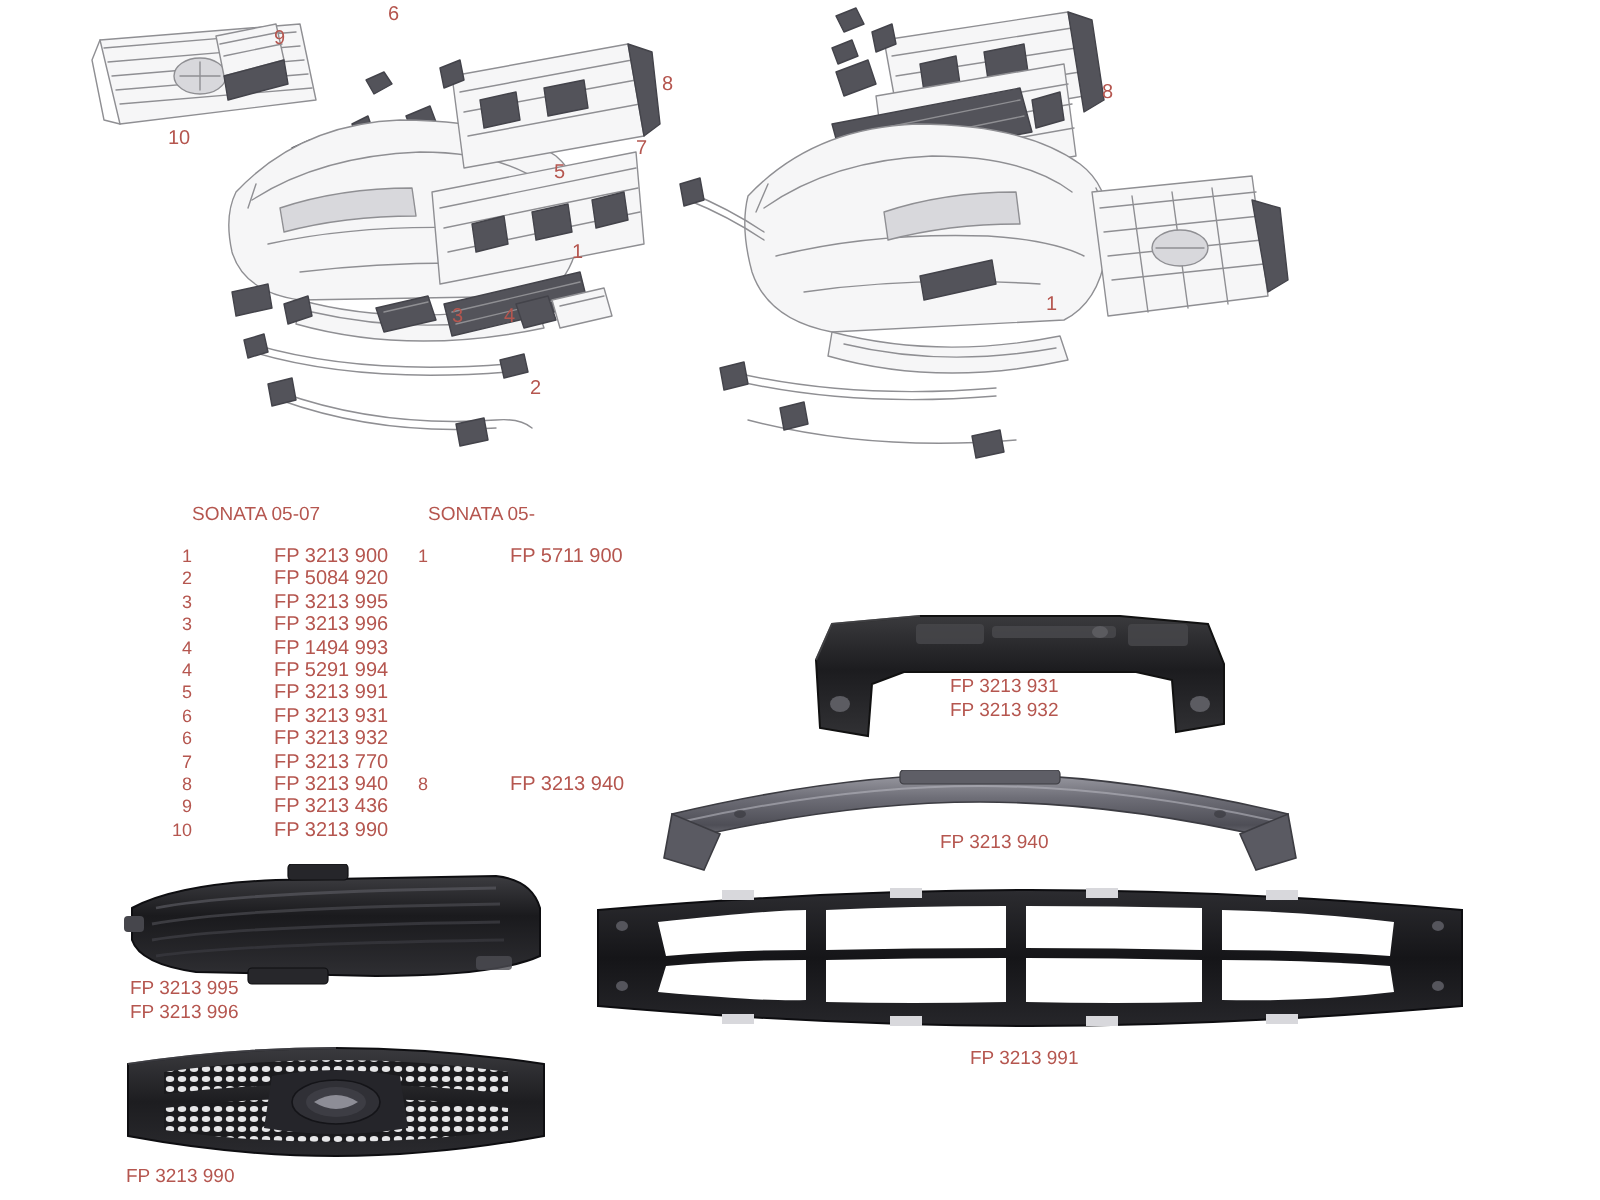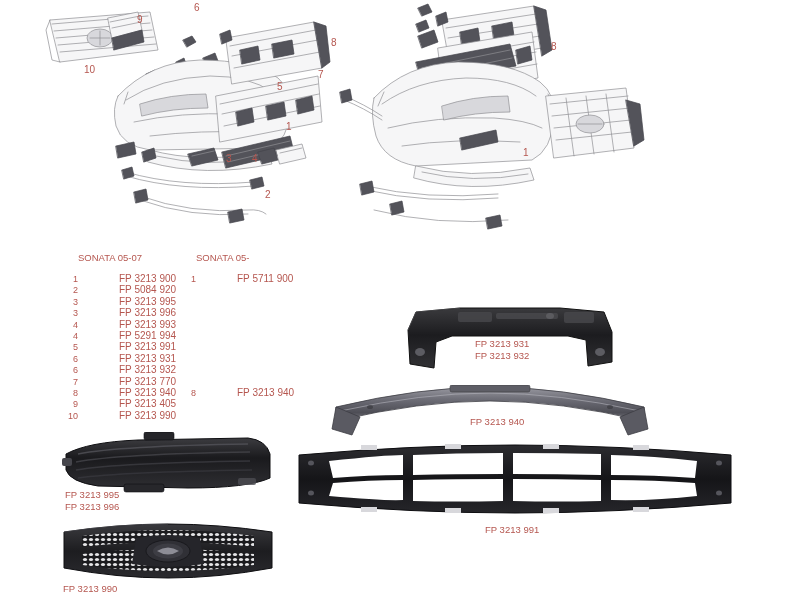--- a/index.html
+++ b/index.html
@@ -180,40 +180,40 @@
     <path d="M220 104 L298 96 M222 116 L300 108 M224 128 L301 120 M226 140 L302 132"></path>
     <path d="M236 98 L244 156 M256 96 L264 154 M276 94 L284 152"></path>
     <ellipse class="midpart" cx="260" cy="124" rx="14" ry="9"></ellipse>
     <path d="M248 124 L272 124"></path>
     <path class="darkpart" d="M296 100 L310 104 L314 140 L304 146 Z"></path>
   </svg>
 
   <div class="callout abs" style="left:551px;top:42px;">8</div>
   <div class="callout abs" style="left:523px;top:148px;">1</div>
 
-  <div class="abs" style="left:62px;top:252px;width:280px;">
+  <div class="abs" style="left:80px;top:252px;width:280px;">
     <div style="position:relative;height:145px;">
 
       <div class="listhead abs" style="left:16px;top:0px;">SONATA  05-07</div>
 
       <div class="listhead abs" style="left:134px;top:0px;">SONATA 05-</div>
 
       <div class="abs" style="left:0px;top:16px;">
         <div class="listrow"><span class="listnum">1</span><span class="listcode">FP 3213 900</span></div>
         <div class="listrow"><span class="listnum">2</span><span class="listcode">FP 5084 920</span></div>
         <div class="listrow"><span class="listnum">3</span><span class="listcode">FP 3213 995</span></div>
         <div class="listrow"><span class="listnum">3</span><span class="listcode">FP 3213 996</span></div>
-        <div class="listrow"><span class="listnum">4</span><span class="listcode">FP 3213 993</span></div>
+        <div class="listrow"><span class="listnum">4</span><span class="listcode">FP 1494 993</span></div>
         <div class="listrow"><span class="listnum">4</span><span class="listcode">FP 5291 994</span></div>
         <div class="listrow"><span class="listnum">5</span><span class="listcode">FP 3213 991</span></div>
         <div class="listrow"><span class="listnum">6</span><span class="listcode">FP 3213 931</span></div>
         <div class="listrow"><span class="listnum">6</span><span class="listcode">FP 3213 932</span></div>
         <div class="listrow"><span class="listnum">7</span><span class="listcode">FP 3213 770</span></div>
         <div class="listrow"><span class="listnum">8</span><span class="listcode">FP 3213 940</span></div>
-        <div class="listrow"><span class="listnum">9</span><span class="listcode">FP 3213 405</span></div>
+        <div class="listrow"><span class="listnum">9</span><span class="listcode">FP 3213 436</span></div>
         <div class="listrow"><span class="listnum">10</span><span class="listcode">FP 3213 990</span></div>
       </div>
 
       <div class="abs" style="left:118px;top:16px;">
         <span class="listnum">1</span><span class="listcode">FP 5711 900</span>
       </div>
       <div class="abs" style="left:118px;top:130px;">
         <span class="listnum">8</span><span class="listcode">FP 3213 940</span>
       </div>
 

